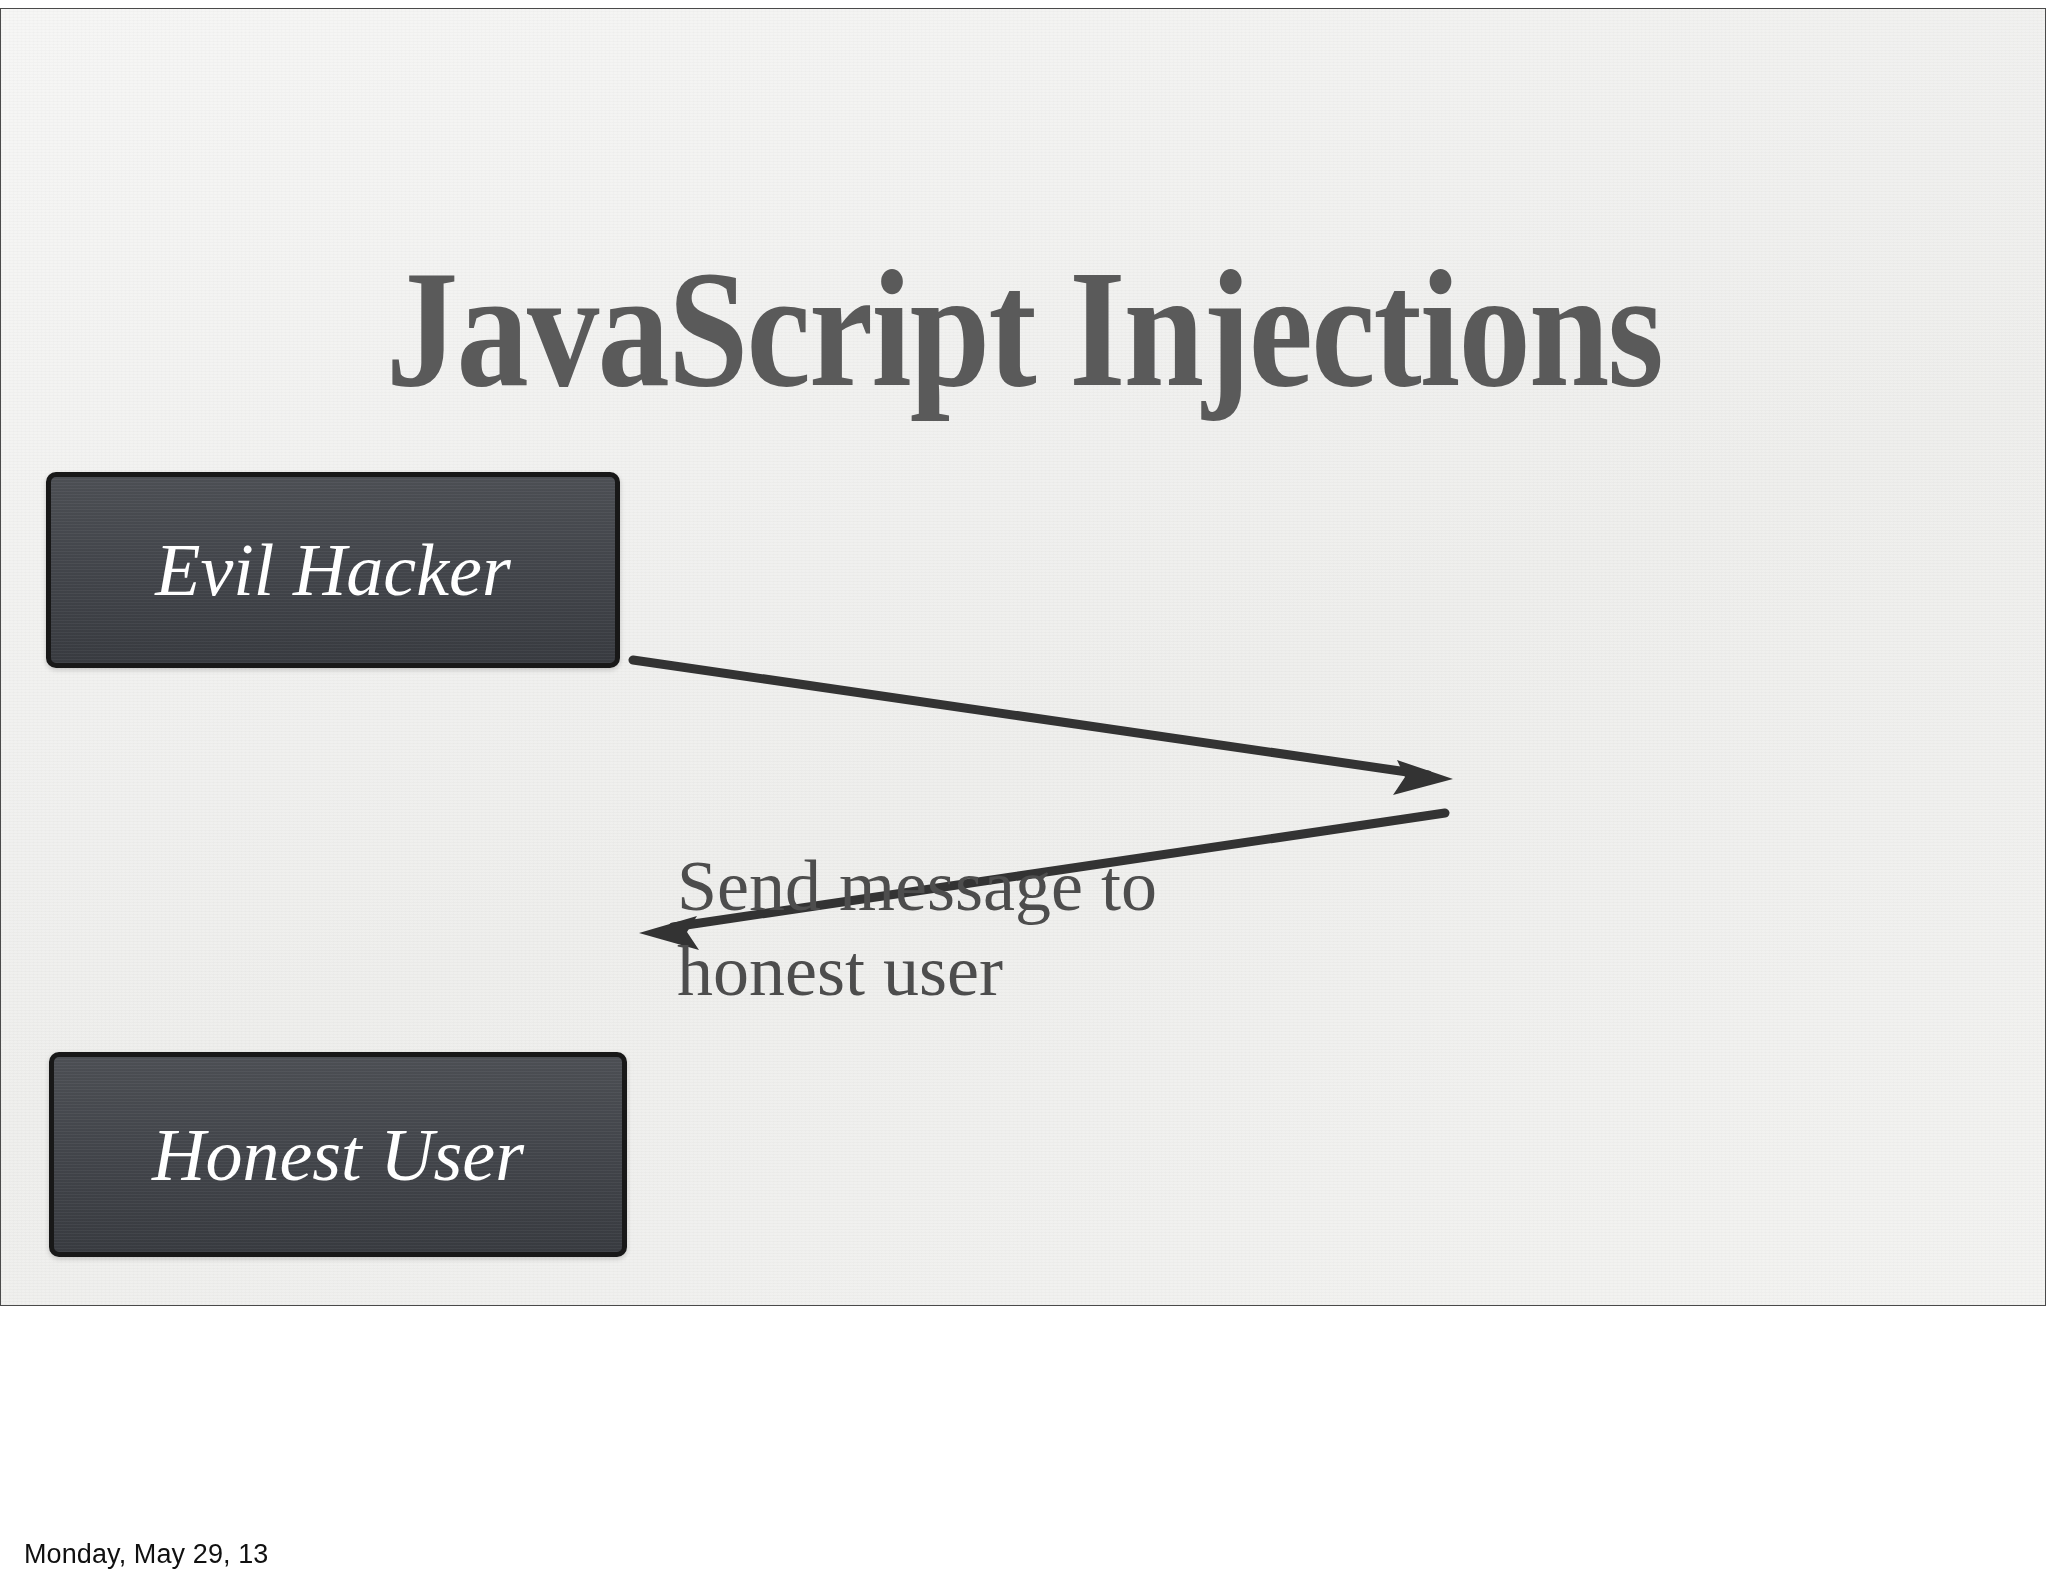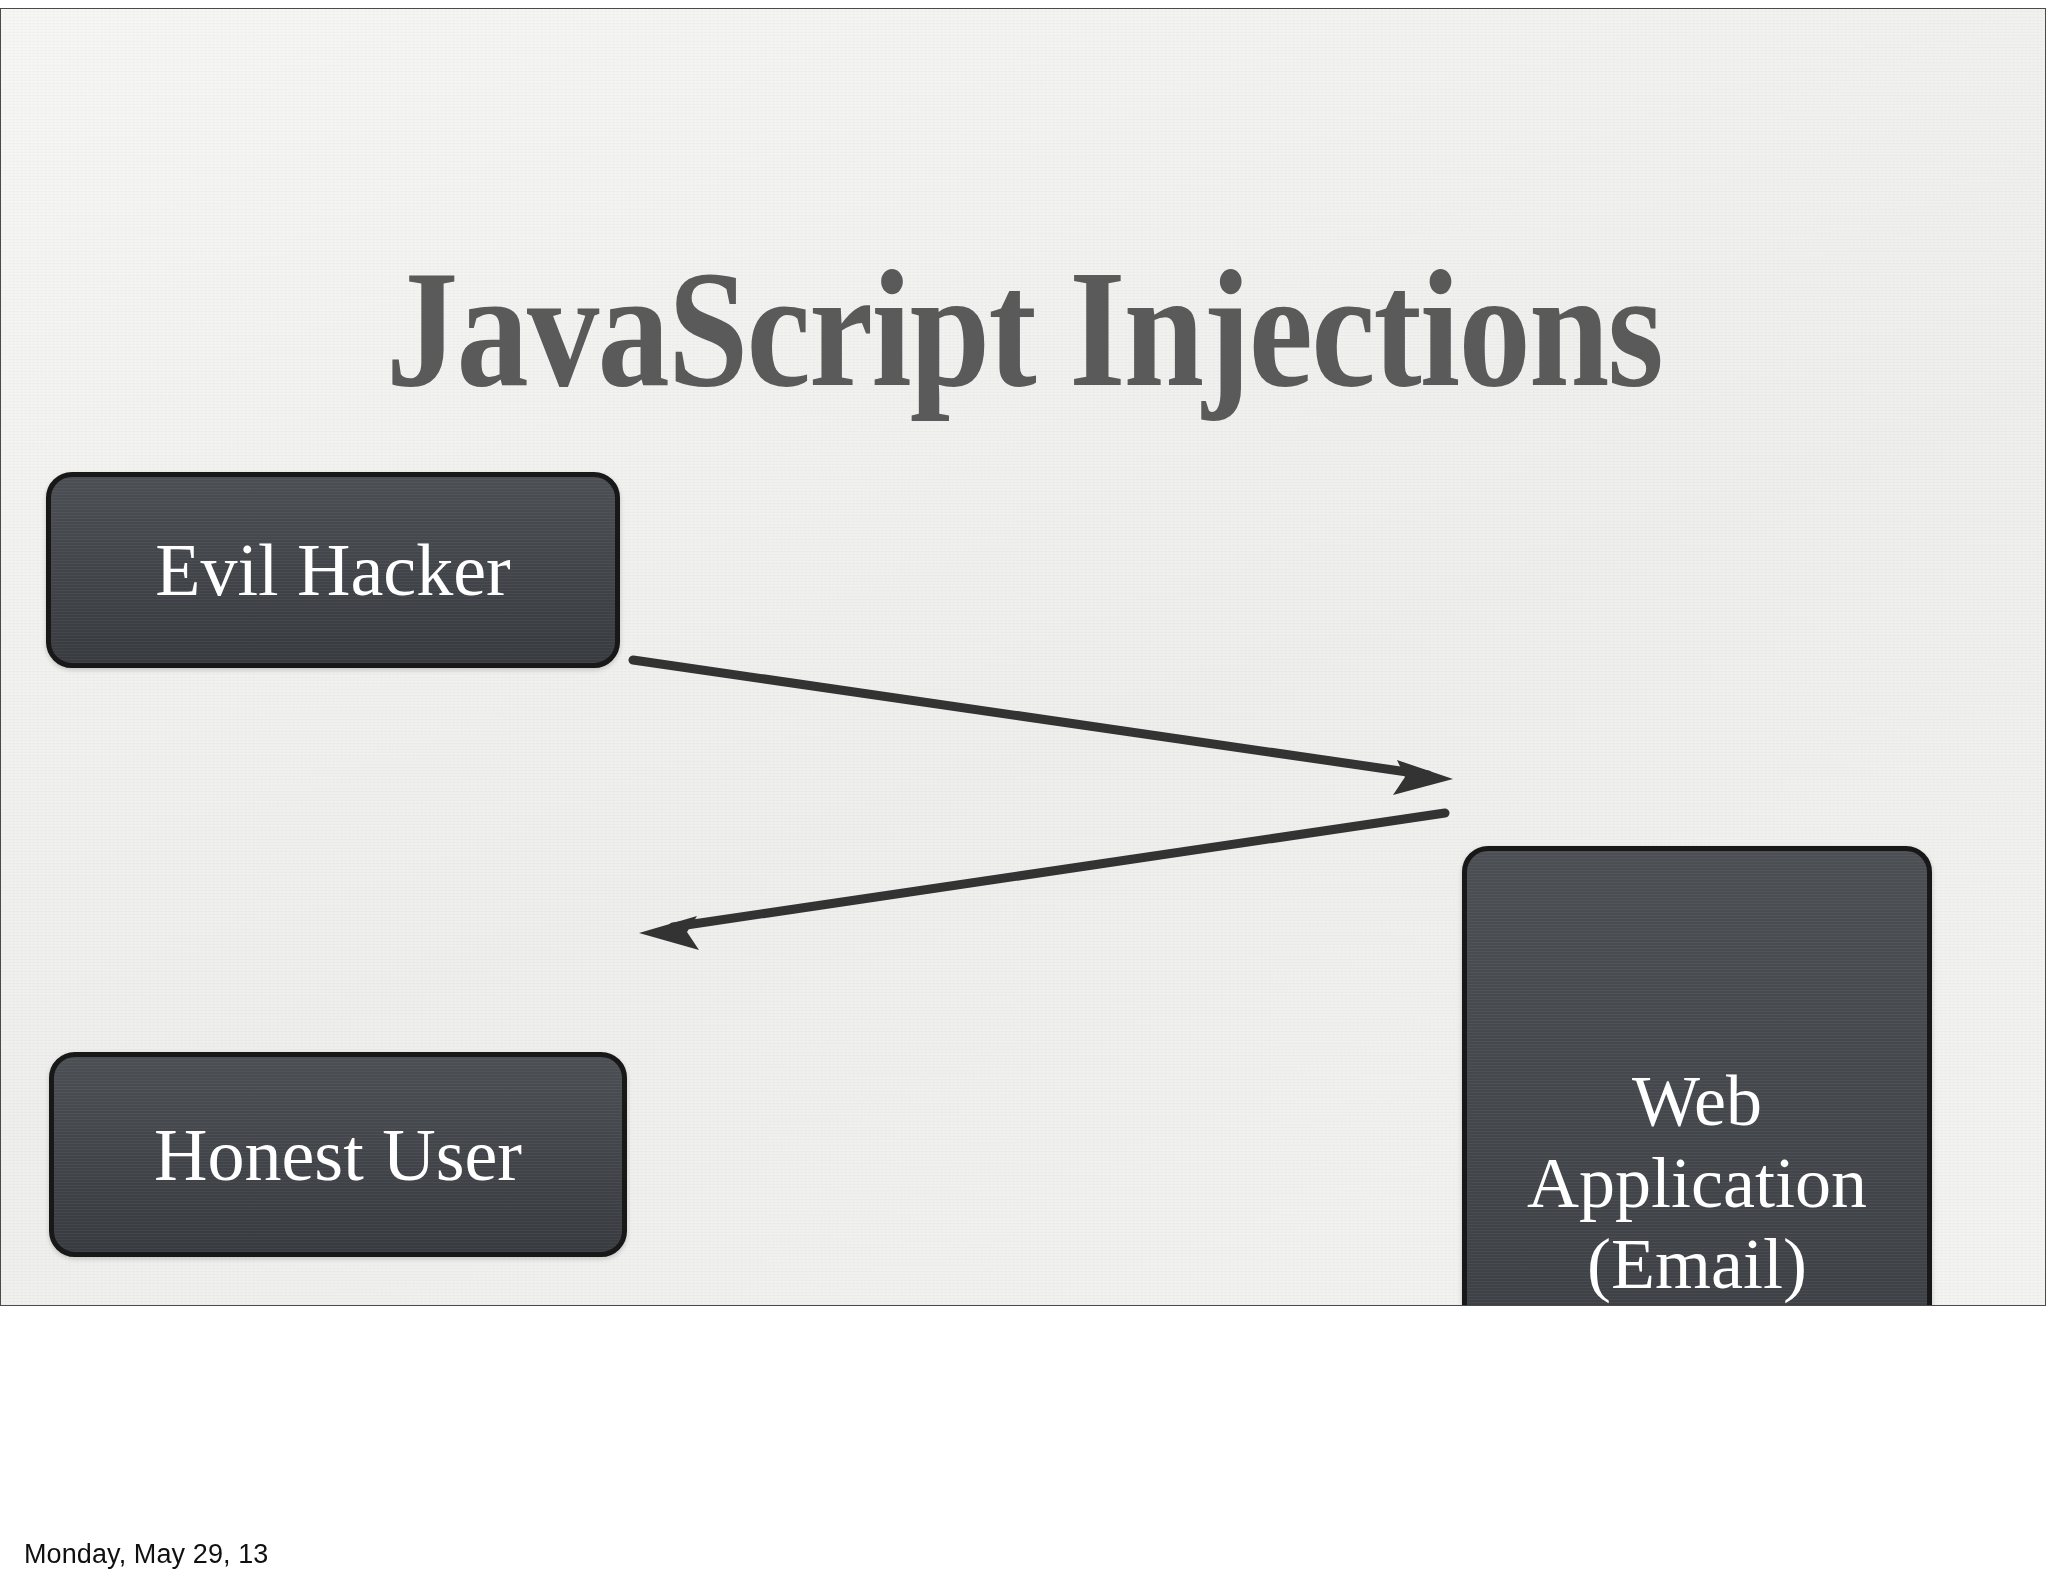--- a/index.html
+++ b/index.html
@@ -69,30 +69,31 @@
     transform: scaleX(0.86);
     transform-origin: center top;
     white-space: nowrap;
   }
 
   
   .node-box {
     position: absolute;
     background-color: #41444a;
     border: 5px solid #181818;
-    border-radius: 26px;
+    border-radius: 10px;
     box-sizing: border-box;
     color: #ffffff;
     font-family: "Liberation Serif", serif;
     display: flex;
     align-items: center;
     justify-content: center;
     text-align: center;
     overflow: hidden;
     box-shadow: 0 2px 5px rgba(0,0,0,0.18);
+    font-style: italic;
   }
   .node-box::before {
     content: "";
     position: absolute;
     inset: 0;
     pointer-events: none;
     background-image:
       repeating-linear-gradient(
         0deg,
         rgba(255,255,255,0.030) 0px,
@@ -183,24 +184,19 @@
   </svg>
 
   <div id="box-evil-hacker" class="node-box">
     <span class="node-label">Evil Hacker</span>
   </div>
 
   <div id="box-honest-user" class="node-box">
     <span class="node-label">Honest User</span>
   </div>
 
-  <div id="box-web-application" class="node-box">
-    <span class="node-label" style="white-space: pre-line;">Web
-Application
-(Email)</span>
-  </div>
 
   <div id="label-send-message" class="edge-label">Send message to
 honest user</div>
 
 </div>
 
 <div id="footer-date">Monday, May 29, 13</div>
 
 </body></html>

